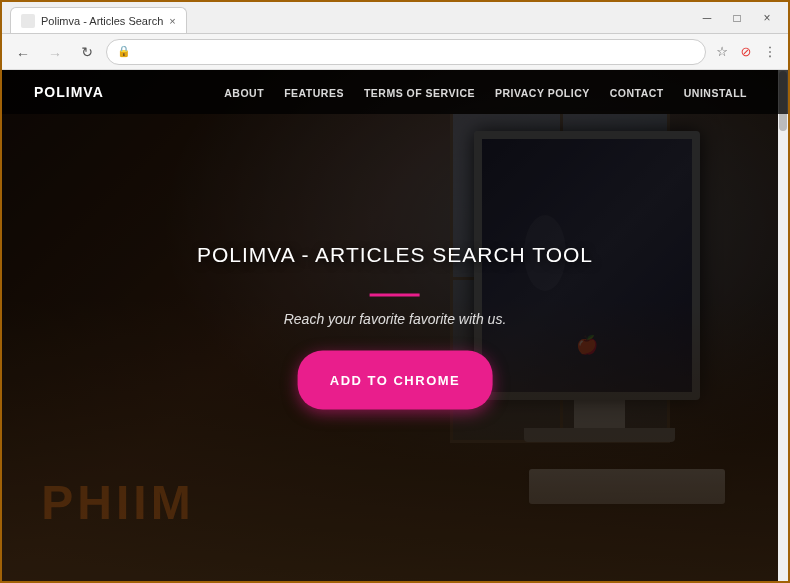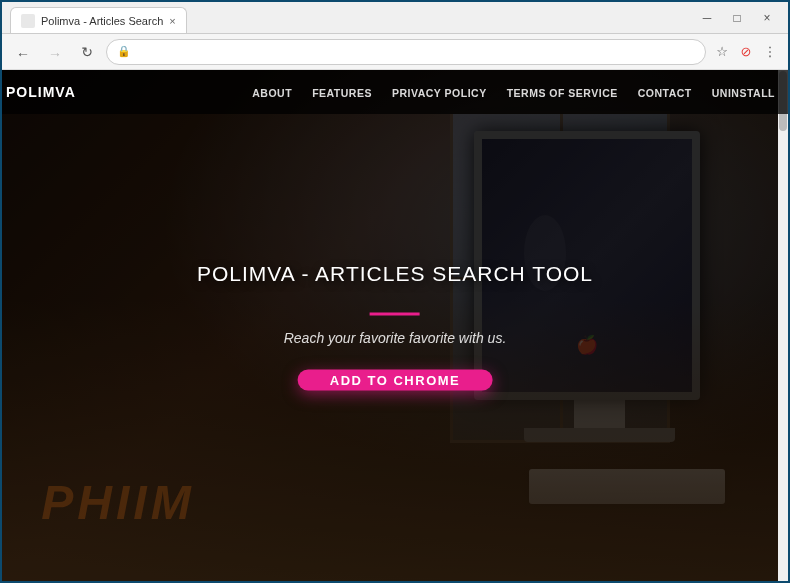--- a/index.html
+++ b/index.html
@@ -9,21 +9,21 @@
       overflow: hidden;
       font-family: Arial, sans-serif;
       background: #1a1a2e;
     }
 
     
     .window-frame {
       width: 790px;
       height: 583px;
       background: #dee1e6;
-      border: 2px solid #0c4a6e;
+      border: 2px solid #a16207;
       display: flex;
       flex-direction: column;
     }
 
     .title-bar {
       height: 32px;
       background: #f0f0f0;
       display: flex;
       align-items: center;
       padding: 0 8px;
@@ -308,34 +308,33 @@
     .watermark {
       position: absolute;
       bottom: 10%;
       left: 5%;
       font-size: 48px;
       font-weight: 900;
       color: rgba(200,100,20,0.25);
       letter-spacing: 4px;
       text-transform: uppercase;
       pointer-events: none;
-      font-style: italic;
     }
 
     
     .site-nav {
       position: absolute;
       top: 0;
       left: 0;
       width: 100%;
       height: 44px;
       background: rgba(0,0,0,0.75);
       display: flex;
       align-items: center;
-      padding: 0 4px;
+      padding: 0 32px;
       z-index: 10;
     }
 
     .site-logo {
       color: #fff;
       font-weight: 700;
       font-size: 14px;
       letter-spacing: 1px;
       margin-right: auto;
     }
@@ -390,21 +389,21 @@
       font-size: 14px;
       margin-bottom: 24px;
       font-style: italic;
     }
 
     .cta-button {
       background: #e91e8c;
       color: #fff;
       border: none;
       border-radius: 25px;
-      padding: 3px 32px;
+      padding: 22px 32px;
       font-size: 13px;
       font-weight: 700;
       letter-spacing: 1.5px;
       text-transform: uppercase;
       cursor: pointer;
       box-shadow: 0 4px 15px rgba(233,30,140,0.5);
     }
 
     
     .scrollbar {
@@ -486,24 +485,24 @@
       <nav class="site-nav">
         <div class="site-logo">POLIMVA</div>
         <ul class="nav-links">
           <li>
             <a class="nav-link">ABOUT</a>
           </li>
           <li>
             <a class="nav-link">FEATURES</a>
           </li>
           <li>
-            <a class="nav-link">PRIVACY POLICY</a>
+            <a class="nav-link">TERMS OF SERVICE</a>
           </li>
           <li>
-            <a class="nav-link">TERMS OF SERVICE</a>
+            <a class="nav-link">PRIVACY POLICY</a>
           </li>
           <li>
             <a class="nav-link">CONTACT</a>
           </li>
           <li>
             <a class="nav-link">UNINSTALL</a>
           </li>
         </ul>
       </nav>
 

